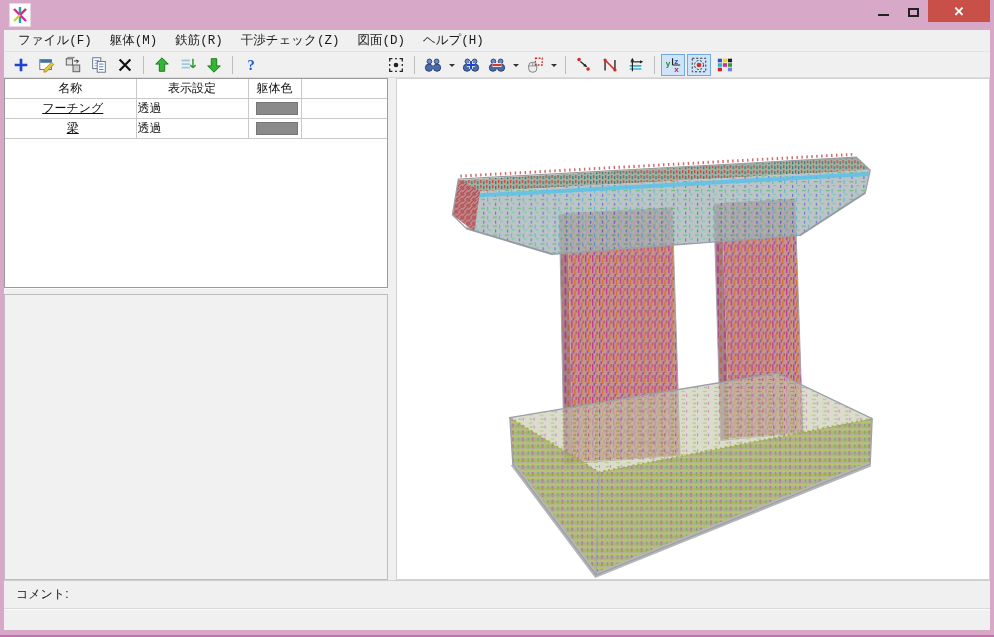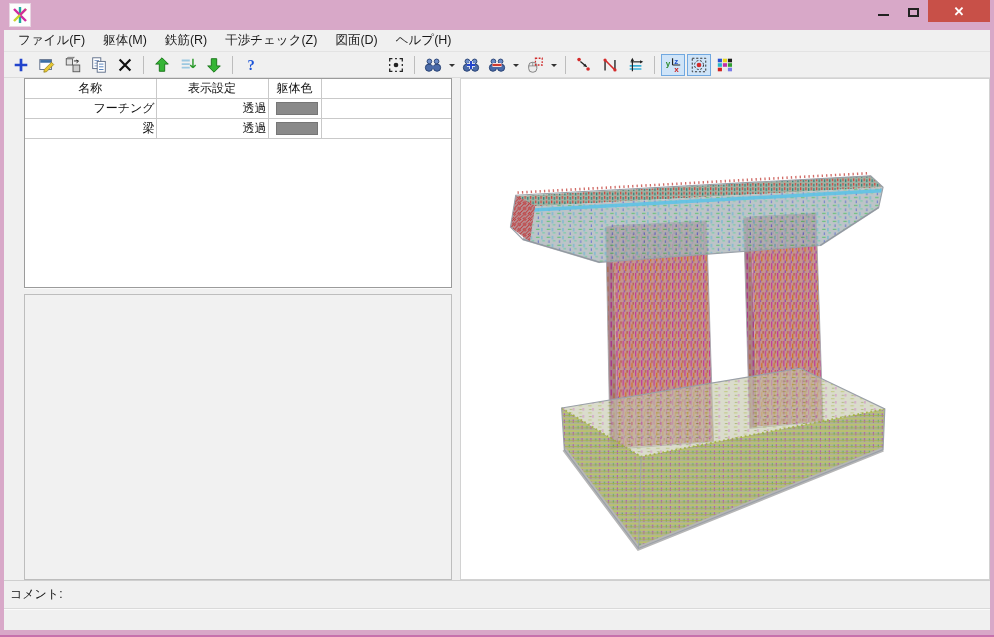--- a/index.html
+++ b/index.html
@@ -13,56 +13,56 @@
     display:flex;align-items:center;justify-content:center;}
   .wintitle{position:absolute;left:0;right:0;text-align:center;font-size:13px;color:#3a3a3a;}
   .wincontrols{margin-left:auto;display:flex;align-items:flex-start;height:30px;}
   .winbtn{width:30px;height:22px;display:flex;align-items:center;justify-content:center;
     border:none;background:transparent;cursor:default;}
   .glyph-min{display:block;width:11px;height:0;border-top:2px solid #222;margin-top:8px;}
   .glyph-max{display:block;width:11px;height:9px;border:2px solid #222;margin-top:3px;}
   .winbtn.close{width:62px;height:22px;background:#c85048;color:#fff;font-size:13px;font-weight:bold;}
   
   .menubar{height:22px;background:#f0f0f0;display:flex;align-items:center;
-    font-size:12.5px;color:#1a1a1a;flex:0 0 auto;border-bottom:1px solid #e3e3e3;}
+    font-size:12.5px;color:#1a1a1a;flex:0 0 auto;border-bottom:1px solid #e3e3e3;font-family:Liberation Mono, monospace;}
   .menuitem{padding:0 9px;height:100%;display:flex;align-items:center;}
   .menuitem:first-child{margin-left:5px;}
   
   .toolbar{height:26px;background:#f0f0f0;display:flex;align-items:center;
     flex:0 0 auto;border-bottom:1px solid #dcdcdc;}
   .tgroup{display:flex;align-items:center;gap:2px;}
   .tgroup.left{width:380px;padding-left:5px;flex:0 0 auto;}
   .tb{width:24px;height:22px;border:1px solid transparent;background:transparent;
     display:flex;align-items:center;justify-content:center;padding:0;}
   .tb.active{background:#cfe4f8;border:1px solid #70a8e0;}
   .tb svg{display:block;}
   .tsep{width:1px;height:18px;background:#bdbdbd;margin:0 4px;flex:0 0 auto;}
   .ddarrow{width:10px;height:22px;display:flex;align-items:center;justify-content:center;}
   .ddarrow i{display:block;width:0;height:0;border:3.5px solid transparent;border-top-color:#333;margin-top:4px;}
   
   .content{flex:1 1 auto;display:flex;align-items:stretch;min-height:0;background:#f0f0f0;}
-  .leftcol{width:428px;margin-left:20px;display:flex;flex-direction:column;flex:0 0 auto;}
+  .leftcol{width:384px;margin-left:0;display:flex;flex-direction:column;flex:0 0 auto;}
   .table-panel{height:210px;background:#fff;border:1px solid #9b9b9b;
     box-shadow:0 1px 0 #fafafa;overflow:hidden;flex:0 0 auto;}
   table.layer{border-collapse:collapse;width:100%;font-size:12px;color:#111;table-layout:fixed;}
   table.layer th{font-weight:normal;height:19px;text-align:center;
     border-bottom:1px solid #c9c9c9;border-right:1px solid #c9c9c9;}
   table.layer td{height:19px;border-bottom:1px solid #c9c9c9;border-right:1px solid #c9c9c9;
     overflow:hidden;white-space:nowrap;}
-  table.layer .c-name{text-align:right;padding-left:6px;}
-  table.layer .c-disp{text-align:right;}
+  table.layer .c-name{text-align:center;padding-left:6px;text-decoration:underline;}
+  table.layer .c-disp{text-align:left;}
   table.layer .c-fill{border-right:none;}
   .swatch{width:42px;height:13px;margin-left:6px;border:1px solid #767676;}
   .lower-panel{flex:1 1 auto;margin-top:6px;background:#f1f1f1;border:1px solid #bdbdbd;}
   .splitter{width:8px;flex:0 0 auto;}
   .viewport{flex:1 1 auto;background:#fff;border:1px solid #d2d2d2;position:relative;overflow:hidden;}
   .viewport svg.scene{position:absolute;inset:0;width:100%;height:100%;}
   
   .commentbar{height:28px;background:#f0f0f0;border-top:1px solid #cfcfcf;
-    display:flex;align-items:center;font-size:12px;color:#111;flex:0 0 auto;padding-left:6px;}
+    display:flex;align-items:center;font-size:12px;color:#111;flex:0 0 auto;padding-left:12px;}
   .statusbar{height:22px;background:#f0f0f0;border-top:1px solid #dadada;
     box-shadow:inset 0 1px 0 #fbfbfb;flex:0 0 auto;}
 </style>
 </head>
 <body>
 
 <div class="frame">
 
   <div class="titlebar">
     <span class="appicon">

